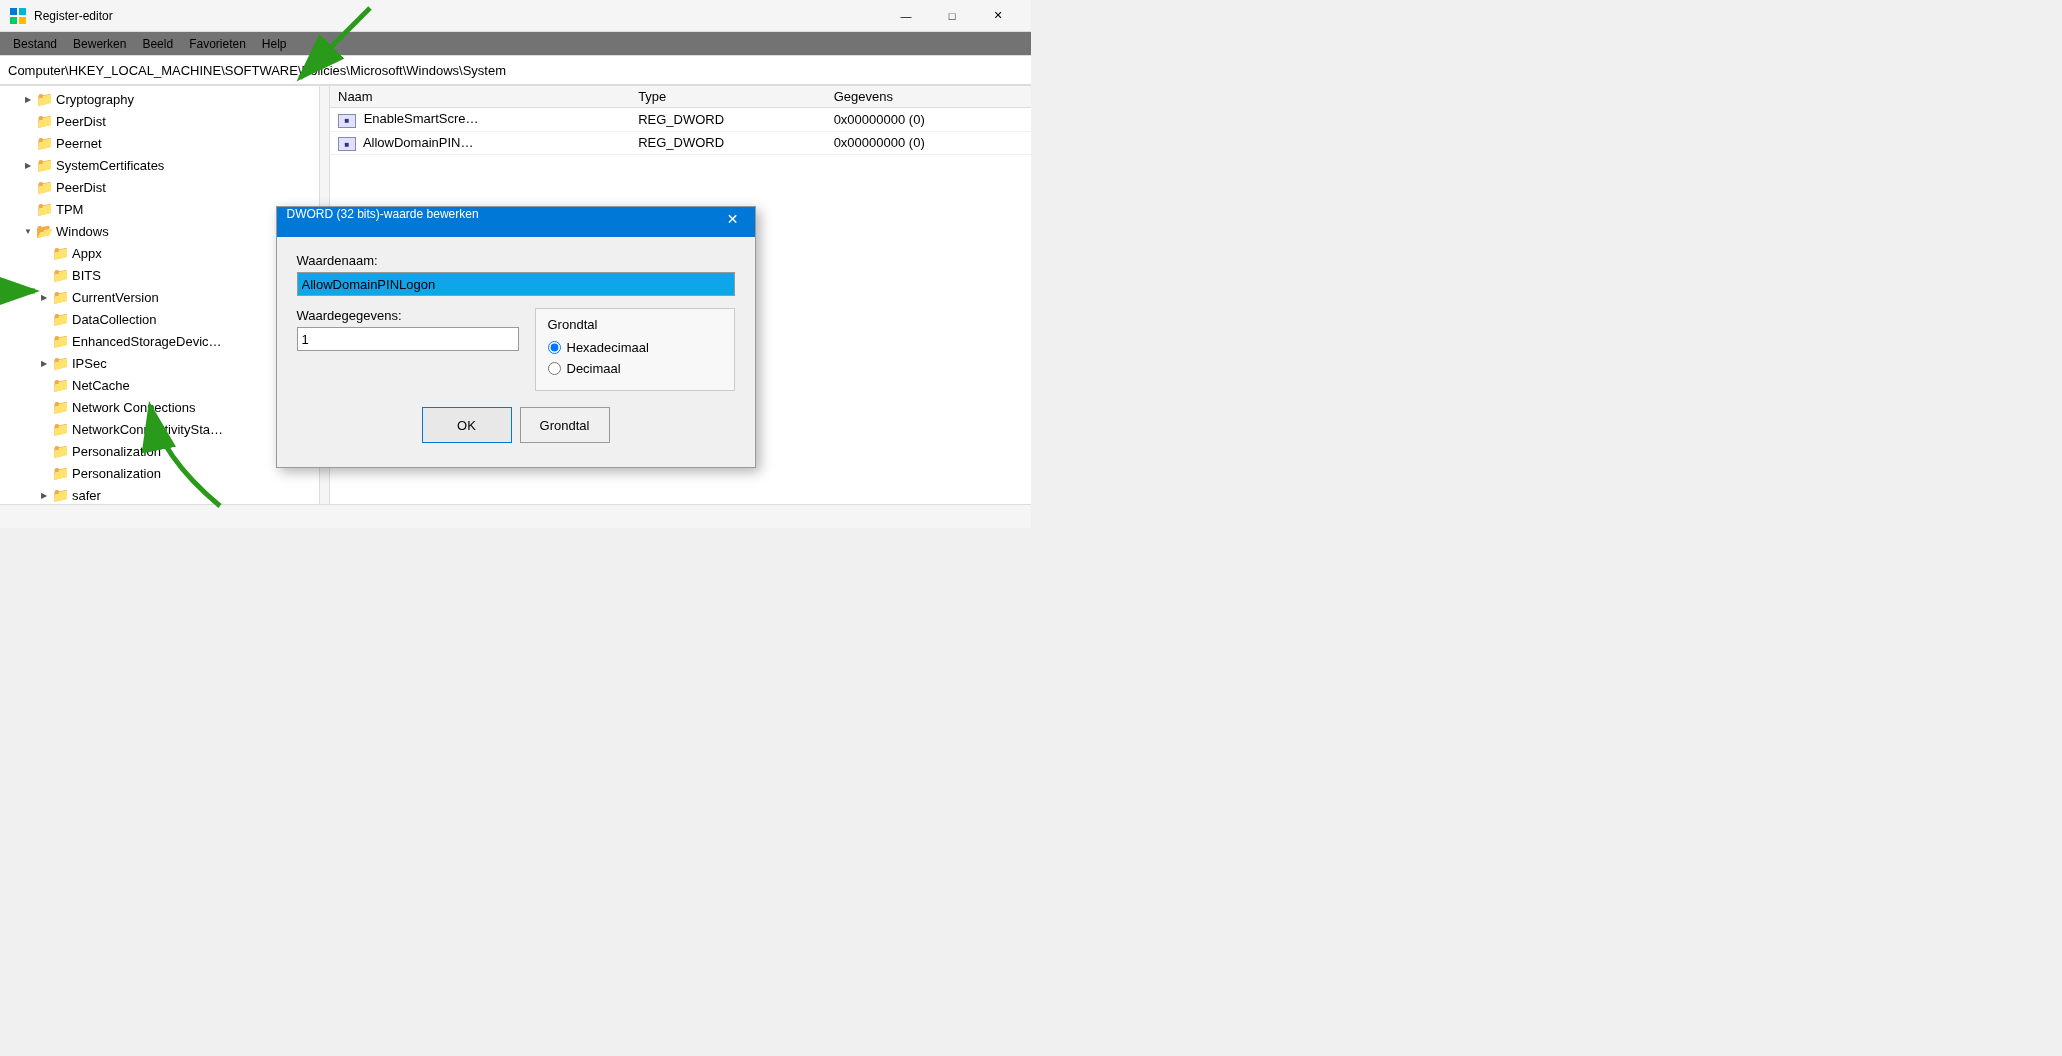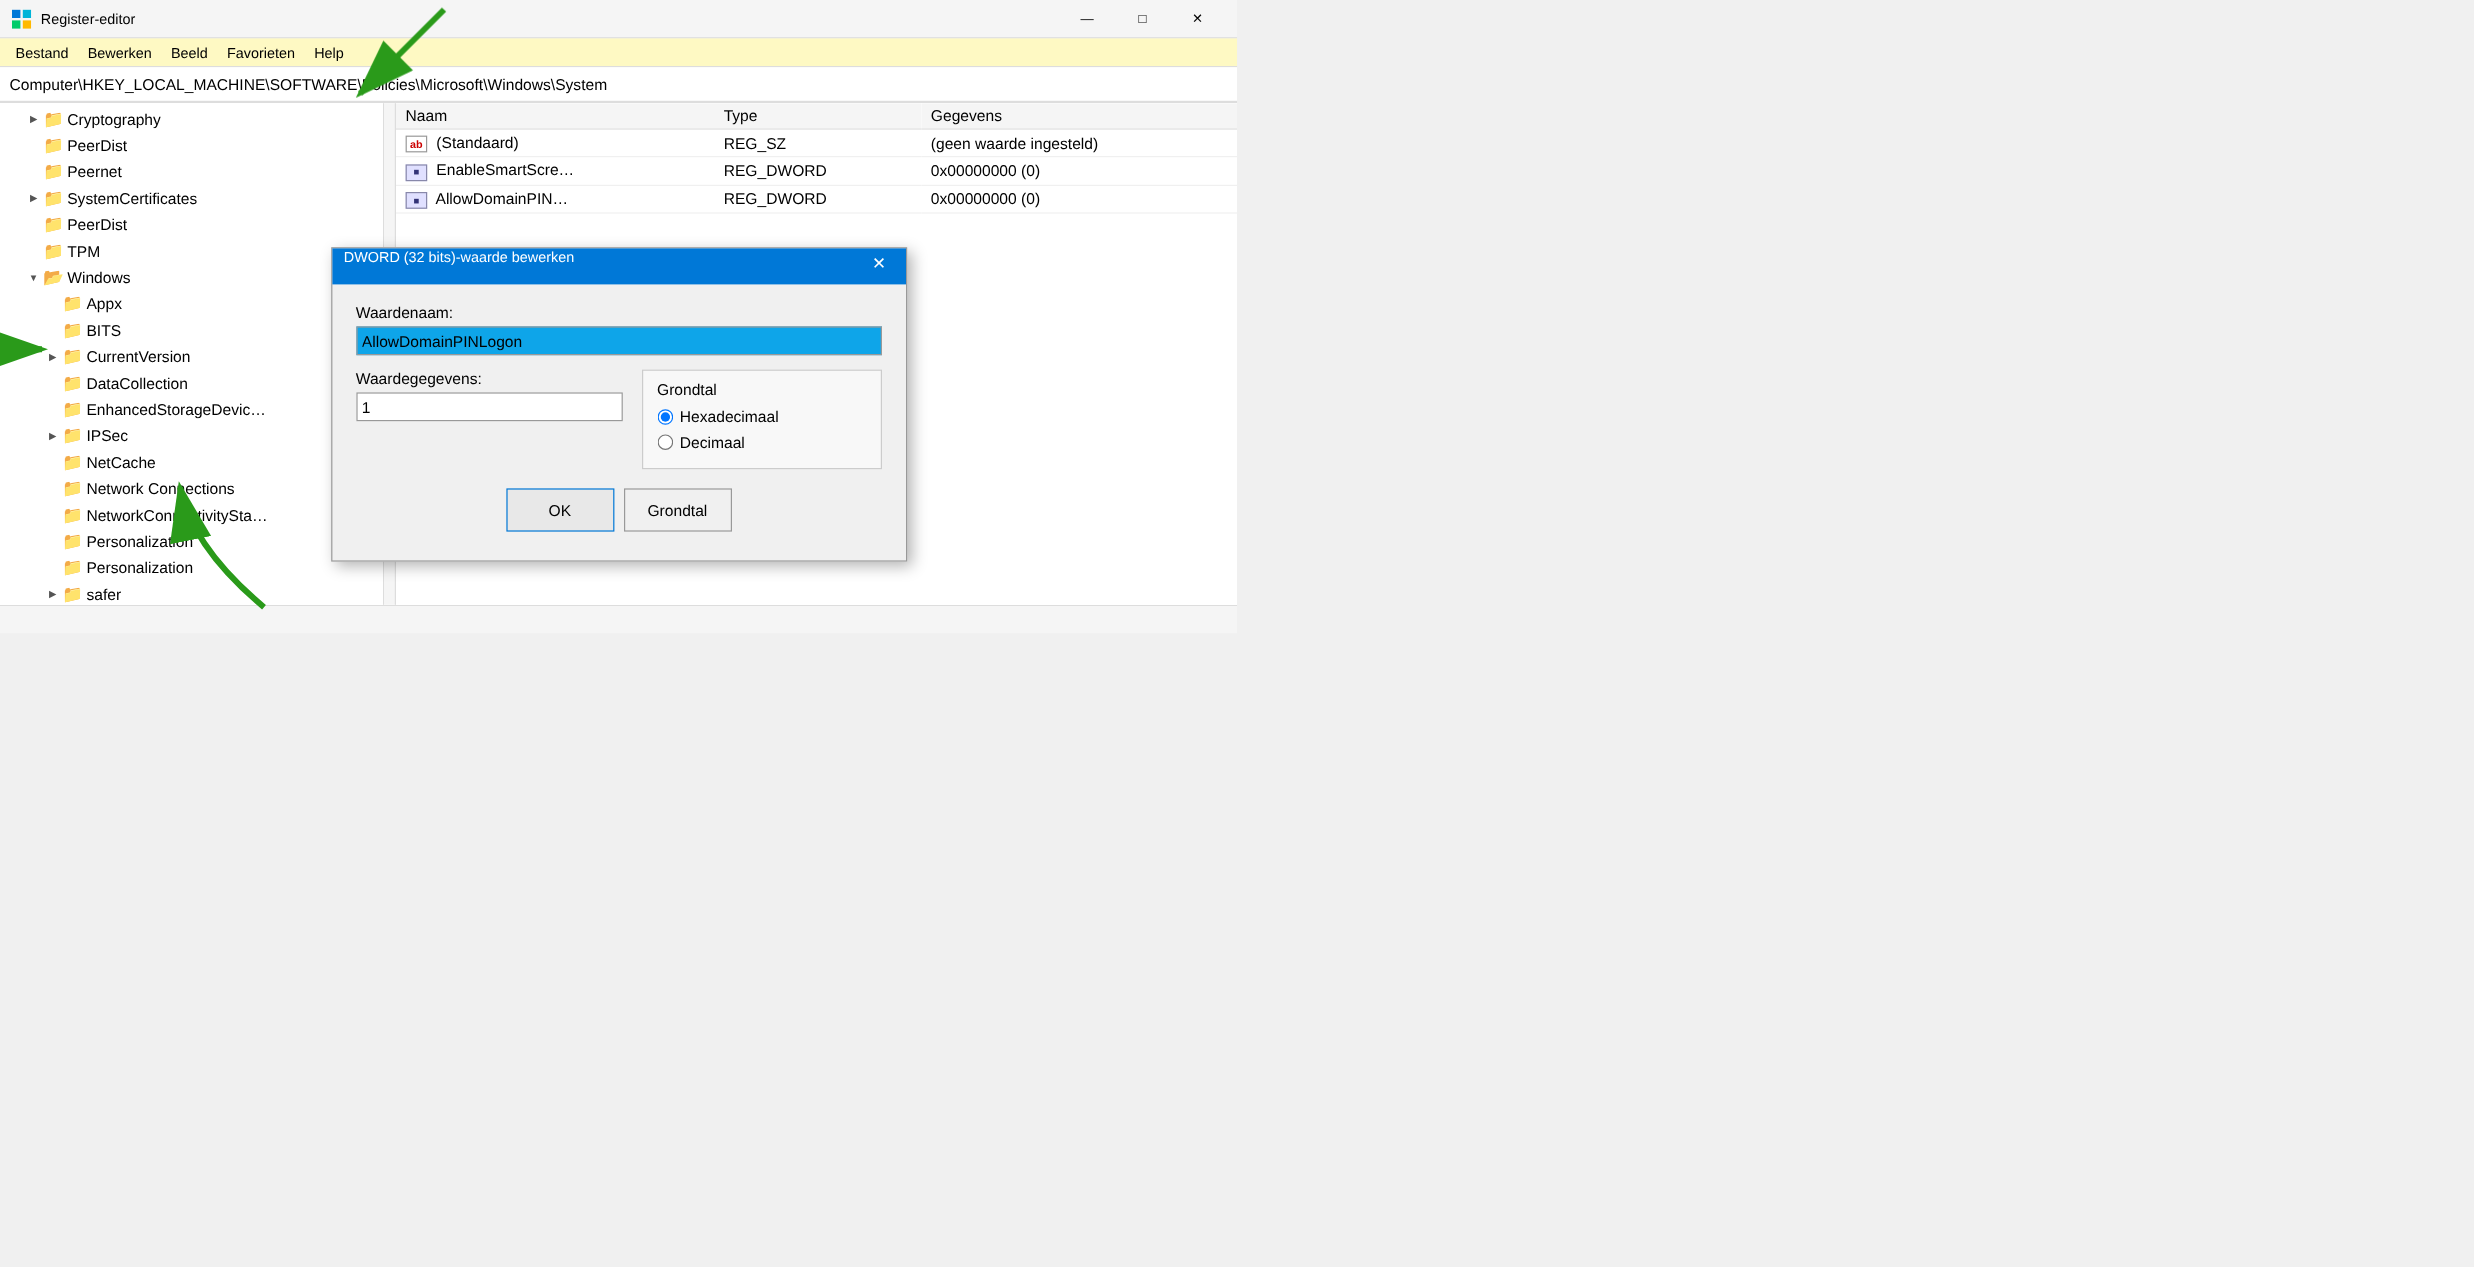--- a/index.html
+++ b/index.html
@@ -47,21 +47,21 @@
       cursor: pointer;
       font-size: 11px;
       display: flex;
       align-items: center;
       justify-content: center;
       color: #000;
     }
 
     
     .menu-bar {
-      background: #fef9c3;
+      background: #737373;
       border-bottom: 1px solid #ddd;
       display: flex;
       align-items: center;
       height: 24px;
       padding: 0 5px;
     }
     .menu-item {
       padding: 2px 8px;
       cursor: pointer;
       font-size: 12px;
@@ -484,28 +484,20 @@
   <div class="registry-panel">
     <table class="registry-table">
       <thead>
         <tr>
           <th>Naam</th>
           <th>Type</th>
           <th>Gegevens</th>
         </tr>
       </thead>
       <tbody>
-        <tr>
-          <td>
-            <span class="reg-icon-ab">ab</span>
-            <span>(Standaard)</span>
-          </td>
-          <td>REG_SZ</td>
-          <td>(geen waarde ingesteld)</td>
-        </tr>
         <tr>
           <td>
             <span class="reg-icon-dword">■</span>
             <span>EnableSmartScre…</span>
           </td>
           <td>REG_DWORD</td>
           <td>0x00000000 (0)</td>
         </tr>
         <tr>
           <td>

